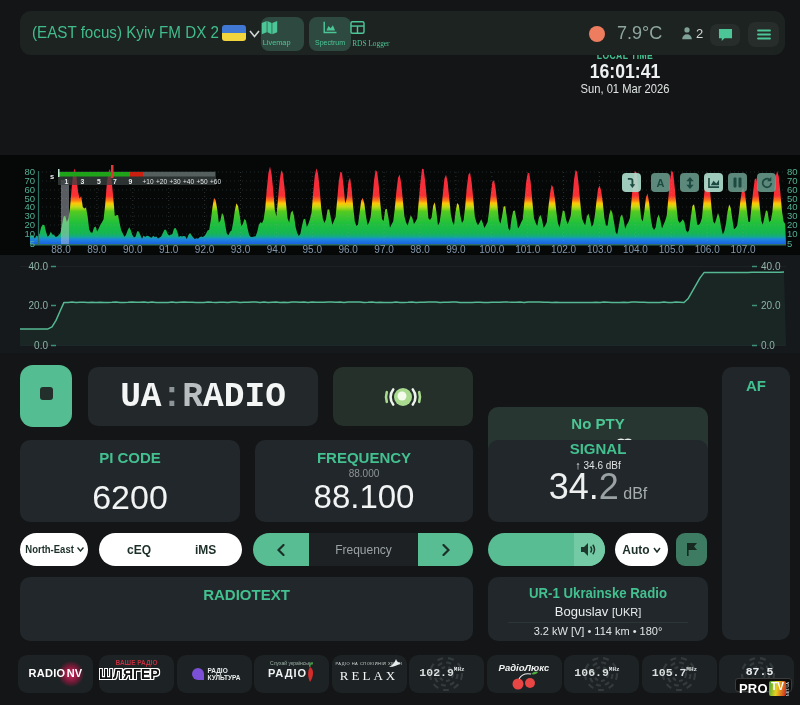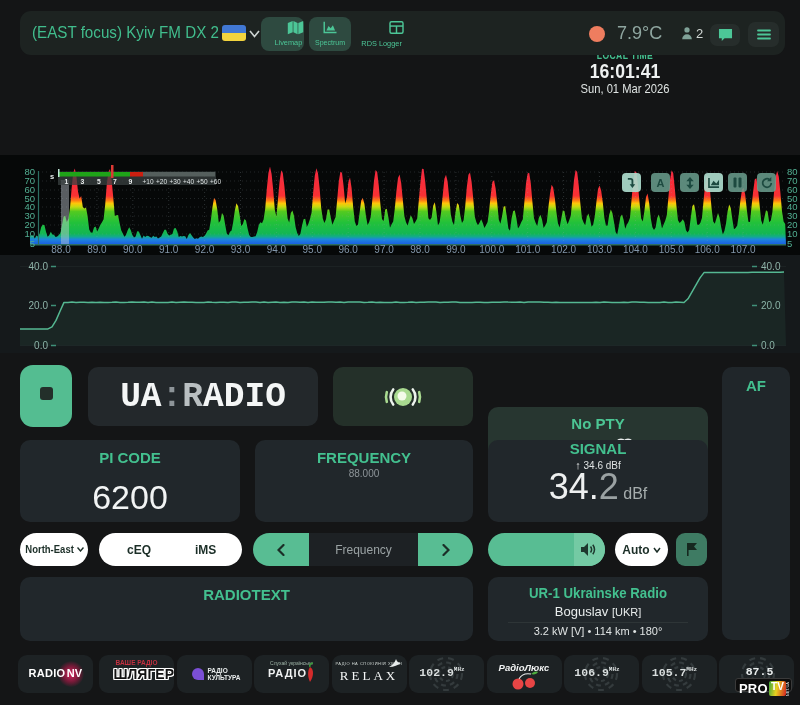--- a/index.html
+++ b/index.html
@@ -24,34 +24,34 @@
 
   <div class="abs" style="left:20px;top:11px;width:765px;height:44px;background:#1d2321;border-radius:11px;z-index:2;">
     <div class="abs" style="left:12px;top:12px;font-size:16.5px;color:#41bd8d;transform:scaleX(0.92);transform-origin:left center;white-space:nowrap;">(EAST focus) Kyiv FM DX 2</div>
     <div class="abs" style="left:202px;top:14px;width:24px;height:16px;border-radius:3px;overflow:hidden;">
       <div style="height:8px;background:#4178d4;"></div>
         <div style="height:8px;background:#f2d43e;"></div>
     </div>
     <svg class="abs" style="left:229px;top:19px;" width="11" height="8" viewBox="0 0 11 8">
         <path d="M1 1 L5.5 6.5 L10 1" fill="none" stroke="#cdd4d2" stroke-width="1.6"></path>
       </svg>
-    <div class="abs" style="left:241px;top:5.5px;width:43px;height:34.5px;background:#2e4a40;border-radius:8px;text-align:right;">
+    <div class="abs" style="left:241px;top:5.5px;width:43px;height:34.5px;background:#2e4a40;border-radius:8px;text-align:left;">
       <svg width="17" height="14" viewBox="0 0 24 20" style="margin-top:4px;">
           <path fill="#4cc697" d="M1 3 L8 0 L8 16 L1 19 Z M9 0 L15 3 L15 19 L9 16 Z M16 3 L23 0 L23 16 L16 19 Z"></path>
         </svg>
       <div style="font-size:8px;color:#4cc697;margin-top:-1px;transform:scaleX(0.92);">Livemap</div>
     </div>
     <div class="abs" style="left:289px;top:5.5px;width:42px;height:34.5px;background:#2e4a40;border-radius:8px;text-align:center;">
       <svg width="16" height="13" viewBox="0 0 20 18" style="margin-top:4px;">
           <path fill="none" stroke="#4cc697" stroke-width="2" d="M2 1 L2 16 L19 16"></path>
           <path fill="#4cc697" d="M5 13 L8 7 L11 10 L14 6 L17 13 Z"></path>
         </svg>
       <div style="font-size:8px;color:#4cc697;margin-top:0px;transform:scaleX(0.88);">Spectrum</div>
     </div>
-    <div class="abs" style="left:330px;top:5.5px;width:54px;height:34.5px;text-align:right;">
+    <div class="abs" style="left:330px;top:5.5px;width:54px;height:34.5px;text-align:left;font-family:Liberation Serif, serif;">
       <svg width="15" height="13" viewBox="0 0 20 18" style="margin-top:4px;">
           <rect x="1" y="1" width="18" height="16" rx="2" fill="none" stroke="#4cc697" stroke-width="2"></rect>
           <line x1="1" y1="7" x2="19" y2="7" stroke="#4cc697" stroke-width="2"></line>
           <line x1="10" y1="7" x2="10" y2="17" stroke="#4cc697" stroke-width="2"></line>
         </svg>
       <div style="font-size:8px;color:#4cc697;margin-top:1px;transform:scaleX(0.92);">RDS Logger</div>
     </div>
     <div class="abs" style="left:569px;top:15px;width:16px;height:16px;border-radius:50%;background:#ee7d5f;"></div>
     <div class="abs" style="left:597px;top:11px;font-size:19px;font-weight:300;color:#8fa6a0;transform:scaleX(0.95);transform-origin:left center;">7.9°C</div>
     <div class="abs" style="left:660px;top:15px;">
@@ -236,20 +236,21 @@
     <div style="margin-top:10px;text-align:center;font-size:15px;font-weight:bold;color:#43c08f;">AF</div>
   </div>
 
   <div class="panel" style="left:20px;top:440px;width:220px;height:82px;">
     <div class="hdr" style="margin-top:9px;">PI CODE</div>
     <div style="text-align:center;font-size:34px;color:#f2f4f4;margin-top:12px;">6200</div>
   </div>
   <div class="panel" style="left:255px;top:440px;width:218px;height:82px;">
     <div class="hdr" style="margin-top:9px;">FREQUENCY</div>
     <div style="text-align:center;font-size:10px;color:#8d9498;margin-top:2px;">88.000</div>
+    <div style="text-align:center;font-size:33px;color:#f2f4f4;margin-top:-1px;">88.100</div>
   </div>
   <div class="panel" style="left:488px;top:440px;width:220px;height:82px;">
     <div class="hdr" style="margin-top:0;">SIGNAL</div>
     <div style="text-align:center;font-size:10px;color:#dfe3e3;margin-top:2px;"><b style="font-size:11px;">↑</b> 34.6 dBf</div>
     <div style="text-align:center;margin-top:-5px;"><span style="font-size:36px;font-weight:300;color:#eef0f0;">34.<span style="color:#9ba2a3;">2</span></span> <span style="font-size:16px;color:#a6adad;">dBf</span></div>
   </div>
 
   <div class="pill" style="left:20px;top:533px;width:68px;height:33px;font-size:10px;">
       <span style="transform:scaleX(0.95);">North-East</span>
       <svg width="7" height="5" viewBox="0 0 7 5" style="margin-left:2px;">
@@ -298,21 +299,21 @@
     <div style="text-align:center;font-size:13px;color:#e8ecec;margin-top:3px;border-bottom:1px solid #2e3537;padding-bottom:3px;width:180px;margin-left:20px;">Boguslav <span style="font-size:11px;">[UKR]</span></div>
     <div style="text-align:center;font-size:11px;color:#dfe3e3;margin-top:2px;">3.2 kW [V] • 114 km • 180°</div>
   </div>
 
   <div class="abs" style="left:18px;top:655px;width:75px;height:38px;background:#1d2224;border-radius:9px;overflow:hidden;">
       <div class="abs" style="left:40px;top:6px;width:26px;height:26px;border-radius:50%;background:radial-gradient(circle,#d9255f 0%,rgba(180,20,70,0.55) 45%,rgba(120,10,50,0) 72%);"></div>
       <div class="abs" style="left:0;top:12px;width:75px;text-align:center;font-size:11px;font-weight:800;color:#fff;letter-spacing:0.3px;">RADIO NV</div>
     </div>
 <div class="abs" style="left:99px;top:655px;width:75px;height:38px;background:#1d2224;border-radius:9px;overflow:hidden;">
       <div class="abs" style="left:0;top:4px;width:75px;text-align:center;font-size:6.5px;font-weight:bold;color:#c23040;">ВАШЕ РАДІО</div>
-      <div class="abs" style="left:0;top:11px;width:75px;text-align:right;font-size:14px;font-weight:900;color:#111;text-shadow:-1px 0 #fff,1px 0 #fff,0 -1px #fff,0 1px #fff,-1px -1px #fff,1px 1px #fff,-1px 1px #fff,1px -1px #fff;">ШЛЯГЕР</div>
+      <div class="abs" style="left:0;top:11px;width:75px;text-align:left;font-size:14px;font-weight:900;color:#111;text-shadow:-1px 0 #fff,1px 0 #fff,0 -1px #fff,0 1px #fff,-1px -1px #fff,1px 1px #fff,-1px 1px #fff,1px -1px #fff;">ШЛЯГЕР</div>
     </div>
 <div class="abs" style="left:176.5px;top:655px;width:75px;height:38px;background:#1d2224;border-radius:9px;overflow:hidden;">
       <svg class="abs" style="left:13px;top:11px;" width="15" height="16" viewBox="0 0 15 16">
         <path d="M2 8 a6 6 0 0 1 12 0 v6 h-6 a6 6 0 0 1 -6 -6 Z" fill="#7b4fd6"></path>
       </svg>
       <div class="abs" style="left:31px;top:12px;font-size:6.5px;font-weight:bold;color:#e8ecec;line-height:7px;">РАДІО<br>КУЛЬТУРА</div>
     </div>
 <div class="abs" style="left:254px;top:655px;width:75px;height:38px;background:#1d2224;border-radius:9px;overflow:hidden;">
       <div class="abs" style="left:0;top:5px;width:75px;text-align:center;font-size:5px;color:#9fb5a8;">Слухай українське</div>
       <div class="abs" style="left:14px;top:12px;font-size:11px;font-weight:900;color:#f0f2f2;letter-spacing:1px;">РАДІО</div>

